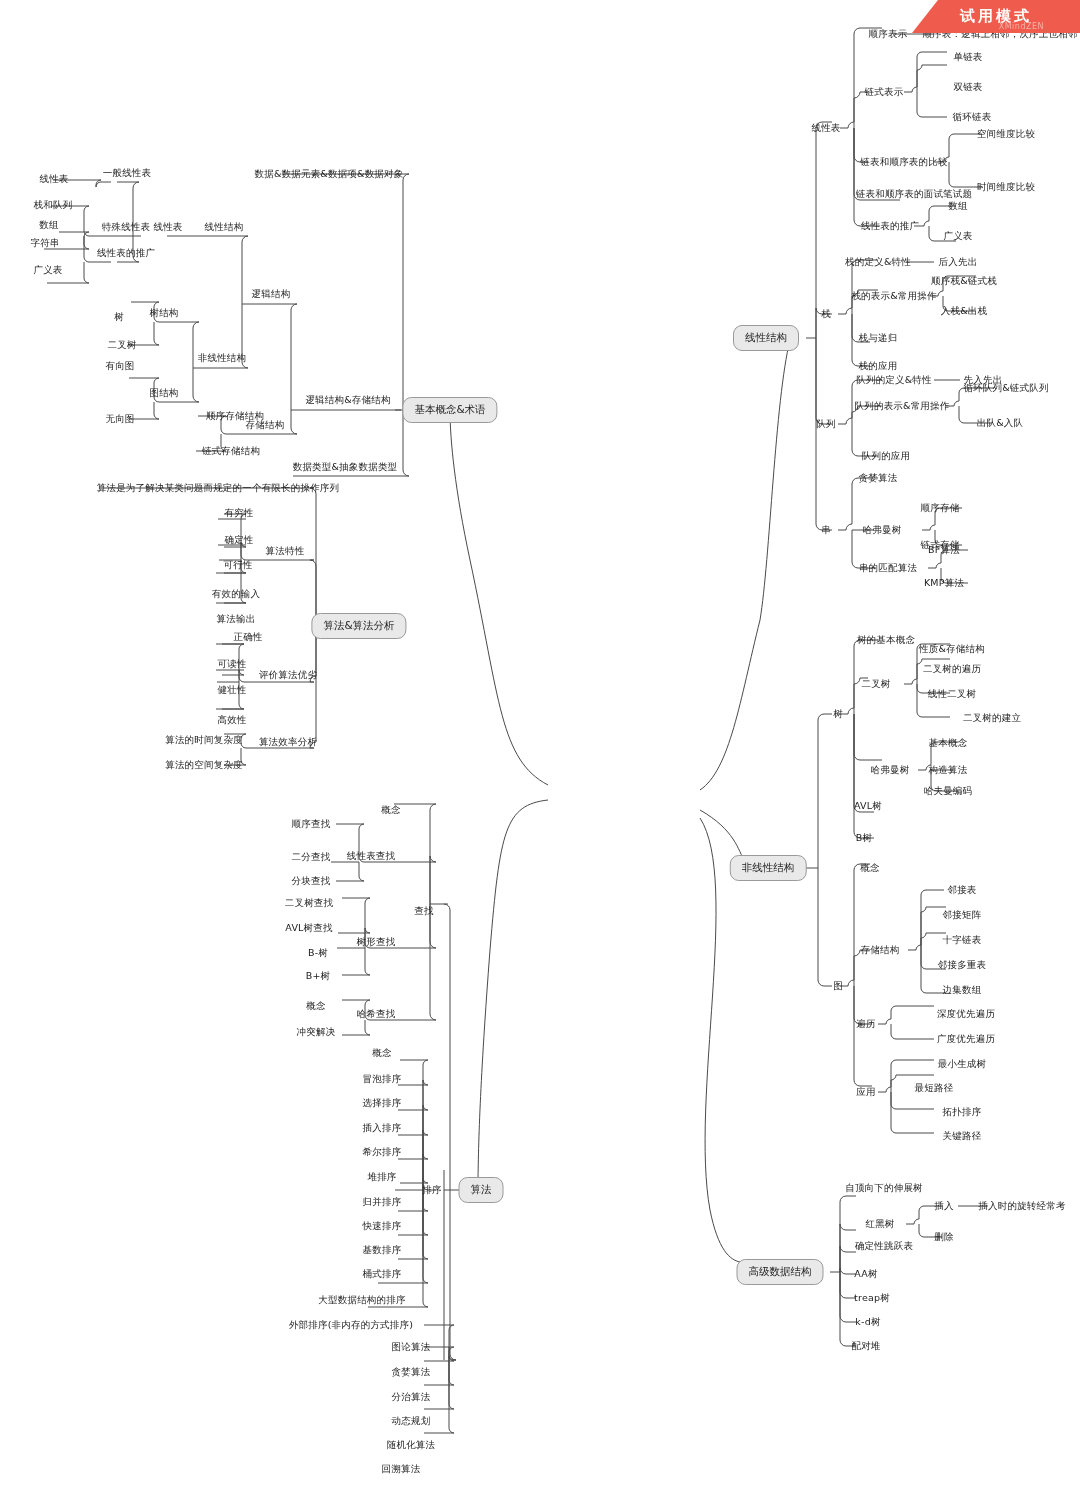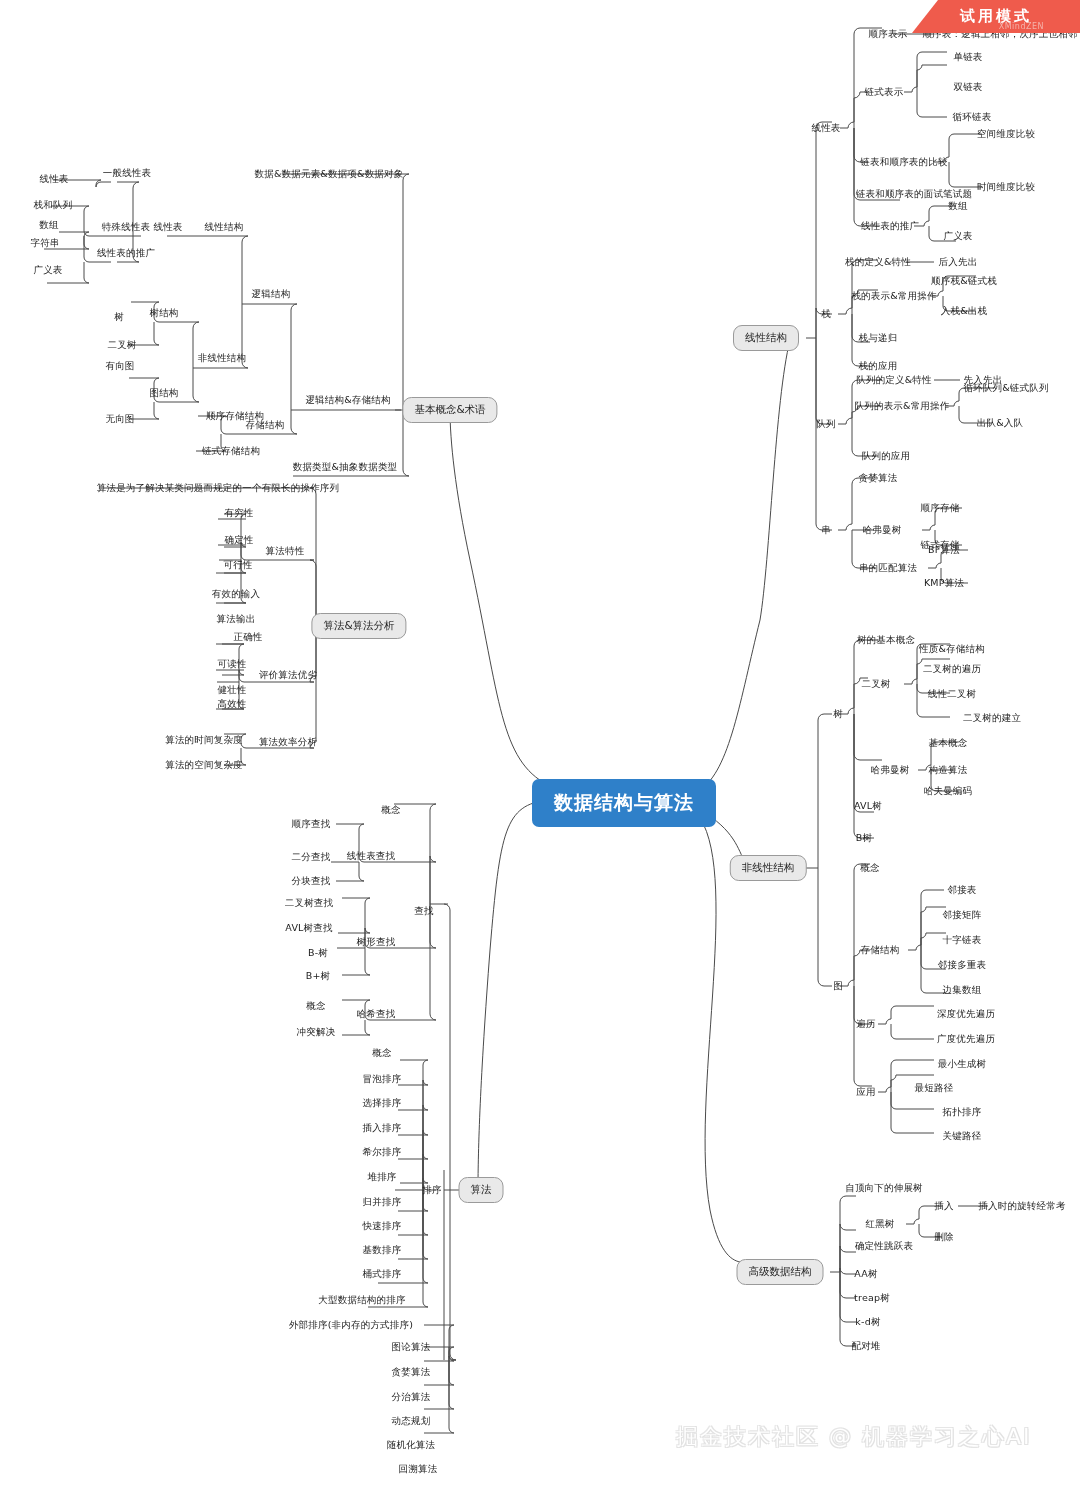--- a/index.html
+++ b/index.html
@@ -263,21 +263,20 @@
       <path d="M840,1272 v44 a6,6 0 0 0 6,6 h10"></path>
       <path d="M840,1272 v68 a6,6 0 0 0 6,6 h10"></path>
 
       <path d="M906,1224 h8 a5,5 0 0 1 5,-5 v-8 a5,5 0 0 1 5,-5 h18"></path>
       <path d="M919,1224 v8 a5,5 0 0 0 5,5 h18"></path>
 
       <path d="M958,1206 h30"></path>
     </g>
   </svg>
 
-  <div class="root" style="left:624px;top:803px">数据结构与算法</div>
 
   <div class="pill" style="left:450px;top:410px">基本概念&amp;术语</div>
   <div class="pill" style="left:359px;top:626px">算法&amp;算法分析</div>
   <div class="pill" style="left:481px;top:1190px">算法</div>
   <div class="pill" style="left:766px;top:338px">线性结构</div>
   <div class="pill" style="left:768px;top:868px">非线性结构</div>
   <div class="pill" style="left:780px;top:1272px">高级数据结构</div>
 
   <div class="node leaf" style="left:329px;top:174px">数据&amp;数据元素&amp;数据项&amp;数据对象</div>
   <div class="node leaf" style="left:348px;top:400px">逻辑结构&amp;存储结构</div>
@@ -320,21 +319,21 @@
   <div class="node leaf" style="left:239px;top:513px">有穷性</div>
   <div class="node leaf" style="left:239px;top:540px">确定性</div>
   <div class="node leaf" style="left:238px;top:565px">可行性</div>
   <div class="node leaf" style="left:236px;top:594px">有效的输入</div>
   <div class="node leaf" style="left:236px;top:619px">算法输出</div>
 
   <div class="node leaf" style="left:288px;top:675px">评价算法优劣</div>
   <div class="node leaf" style="left:248px;top:637px">正确性</div>
   <div class="node leaf" style="left:232px;top:664px">可读性</div>
   <div class="node leaf" style="left:232px;top:690px">健壮性</div>
-  <div class="node leaf" style="left:232px;top:704px">高效性</div>
+  <div class="node leaf" style="left:232px;top:720px">高效性</div>
 
   <div class="node leaf" style="left:288px;top:742px">算法效率分析</div>
   <div class="node leaf" style="left:204px;top:740px">算法的时间复杂度</div>
   <div class="node leaf" style="left:204px;top:765px">算法的空间复杂度</div>
 
   <div class="node leaf" style="left:424px;top:911px">查找</div>
   <div class="node leaf" style="left:391px;top:810px">概念</div>
   <div class="node leaf" style="left:371px;top:856px">线性表查找</div>
   <div class="node leaf" style="left:311px;top:824px">顺序查找</div>
   <div class="node leaf" style="left:311px;top:857px">二分查找</div>
@@ -362,21 +361,21 @@
   <div class="node leaf" style="left:382px;top:1250px">基数排序</div>
   <div class="node leaf" style="left:382px;top:1274px">桶式排序</div>
   <div class="node leaf" style="left:362px;top:1300px">大型数据结构的排序</div>
   <div class="node leaf" style="left:351px;top:1325px">外部排序(非内存的方式排序)</div>
 
   <div class="node leaf" style="left:411px;top:1347px">图论算法</div>
   <div class="node leaf" style="left:411px;top:1372px">贪婪算法</div>
   <div class="node leaf" style="left:411px;top:1397px">分治算法</div>
   <div class="node leaf" style="left:411px;top:1421px">动态规划</div>
   <div class="node leaf" style="left:411px;top:1445px">随机化算法</div>
-  <div class="node leaf" style="left:418px;top:1469px">回溯算法</div>
+  <div class="node leaf" style="left:401px;top:1469px">回溯算法</div>
 
   <div class="node leaf" style="left:826px;top:128px">线性表</div>
   <div class="node leaf" style="left:888px;top:34px">顺序表示</div>
   <div class="node leaf" style="left:1000px;top:34px">顺序表：逻辑上相邻，次序上也相邻</div>
   <div class="node leaf" style="left:884px;top:92px">链式表示</div>
   <div class="node leaf" style="left:968px;top:57px">单链表</div>
   <div class="node leaf" style="left:968px;top:87px">双链表</div>
   <div class="node leaf" style="left:972px;top:117px">循环链表</div>
   <div class="node leaf" style="left:904px;top:162px">链表和顺序表的比较</div>
   <div class="node leaf" style="left:1006px;top:134px">空间维度比较</div>
@@ -449,15 +448,14 @@
   <div class="node leaf" style="left:944px;top:1237px">删除</div>
   <div class="node leaf" style="left:1022px;top:1206px">插入时的旋转经常考</div>
   <div class="node leaf" style="left:884px;top:1246px">确定性跳跃表</div>
   <div class="node leaf" style="left:866px;top:1274px">AA树</div>
   <div class="node leaf" style="left:872px;top:1298px">treap树</div>
   <div class="node leaf" style="left:868px;top:1322px">k-d树</div>
   <div class="node leaf" style="left:866px;top:1346px">配对堆</div>
 
   <div id="trial">试用模式</div>
   <div id="trialmark">XMindZEN</div>
-  <div id="watermark">掘金技术社区 @ 机器学习之心AI</div>
 
 </div>
 
 </body></html>

